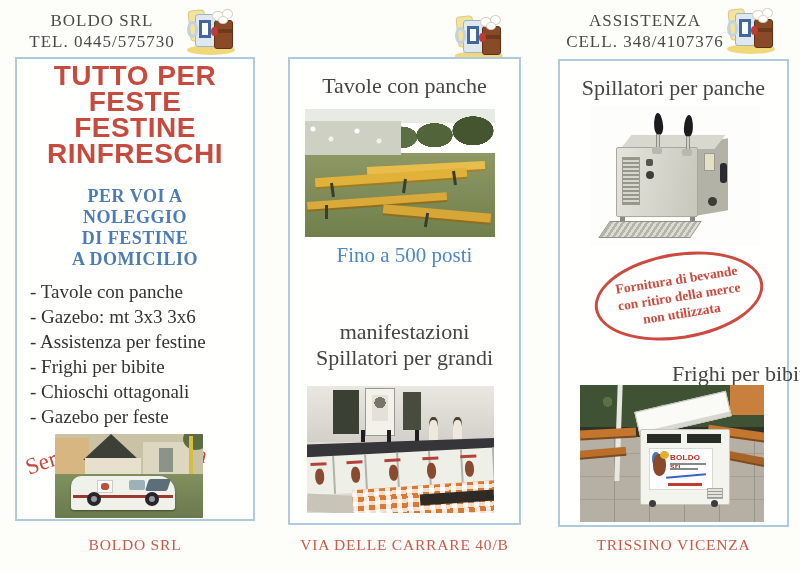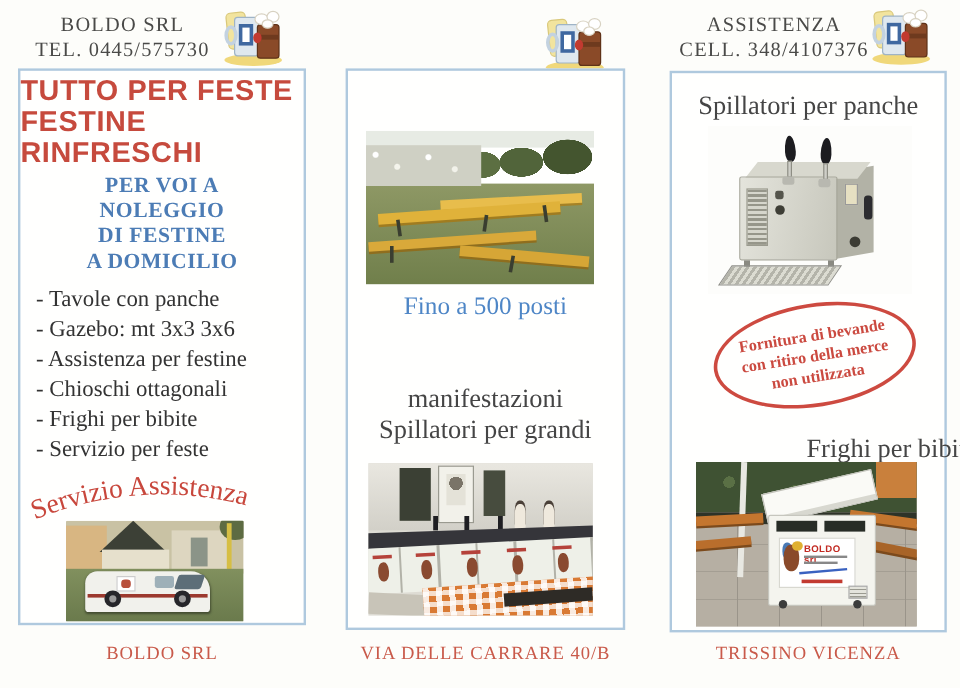--- a/index.html
+++ b/index.html
@@ -28,22 +28,22 @@
   .beer-icon .cherry { position:absolute; left:27px; top:20px; width:7px; height:9px; background:#c23a30; border-radius:50%; }
   .beer-icon .base { position:absolute; left:3px; bottom:0; width:48px; height:10px; background:#f0d87a; border-radius:50%; }
 
   
   .panel { position:absolute; background:#fffffe; border:2px solid #afc9de; }
   .panel-left   { left:15px;  top:57px; width:240px; height:464px; }
   .panel-middle { left:288px; top:57px; width:233px; height:468px; }
   .panel-right  { left:558px; top:59px; width:231px; height:468px; }
 
   
-  .red-block { margin-top:4px; font-family:"Liberation Sans", sans-serif; font-weight:bold; font-size:24px; line-height:26px; color:#c64a3d; letter-spacing:.5px; }
-  .blue-block { margin-top:3px; text-align:center; font-weight:bold; font-size:18px; line-height:21px; color:#4c7cb5; letter-spacing:.5px; }
+  .red-block { margin-top:4px; text-align:center; font-family:"Liberation Sans", sans-serif; font-weight:bold; font-size:28px; line-height:26px; color:#c64a3d; letter-spacing:.5px; }
+  .blue-block { margin-top:19px; text-align:center; font-weight:bold; font-size:18px; line-height:21px; color:#4c7cb5; letter-spacing:.5px; }
   .rental-list { margin-top:9px; padding-left:13px; font-size:19px; line-height:25px; color:#333; }
   .arc-wrap { margin-top:2px; text-align:center; }
   .van-photo { position:absolute; left:38px; top:375px; width:148px; height:84px; overflow:hidden; border-radius:1px; }
 
   
   .van-photo .grass { position:absolute; left:0; bottom:0; width:100%; height:52%; background:linear-gradient(#81905e,#6a7a4c); }
   .van-photo .bg { position:absolute; left:0; top:0; width:100%; height:52%; background:#c9c2a4; }
   .van-photo .tent-l { position:absolute; left:0; top:4px; width:34px; height:38px; background:#d8b682; }
   .van-photo .tent-roof { position:absolute; left:28px; top:0; width:0; height:0; border-left:28px solid transparent; border-right:28px solid transparent; border-bottom:26px solid #3c4036; }
   .van-photo .tent-c { position:absolute; left:30px; top:24px; width:56px; height:20px; background:#e6e0cc; }
@@ -234,23 +234,23 @@
     <div class="blue-block">
       <div>PER VOI A</div>
       <div>NOLEGGIO</div>
       <div>DI FESTINE</div>
       <div>A DOMICILIO</div>
     </div>
     <div class="rental-list">
       <div>- Tavole con panche</div>
       <div>- Gazebo: mt 3x3 3x6</div>
       <div>- Assistenza per festine</div>
+      <div>- Frighi per bibite</div>
       <div>- Chioschi ottagonali</div>
-      <div>- Frighi per bibite</div>
-      <div>- Servizio per feste</div>
+      <div>- Gazebo per feste</div>
     </div>
     <div class="arc-wrap">
       <svg width="228" height="50" viewBox="0 0 228 50">
         <defs>
             <path id="arcpath" d="M 8 44 Q 114 2 220 44" fill="none"></path>
           </defs>
         <text fill="#c8473c" font-size="23" font-family="Liberation Serif, serif">
           <textPath href="#arcpath">Servizio Assistenza</textPath>
         </text>
       </svg>
@@ -276,20 +276,21 @@
             <i></i>
           </div>
         <div class="wheel" style="left:74px;">
             <i></i>
           </div>
       </div>
     </div>
   </div>
 
   <div class="panel panel-middle">
+    <div class="mid-title">Tavole con panche</div>
 
     <div class="photo-tables">
       <div class="grass"></div>
       <div class="sky"></div>
       <div class="trees"></div>
       <div class="wall"></div>
       <div class="t2"></div>
       <div class="t1"></div>
       <div class="leg" style="left:26px; top:74px; transform:rotate(-8deg);"></div>
       <div class="leg" style="left:98px; top:70px; transform:rotate(8deg);"></div>

